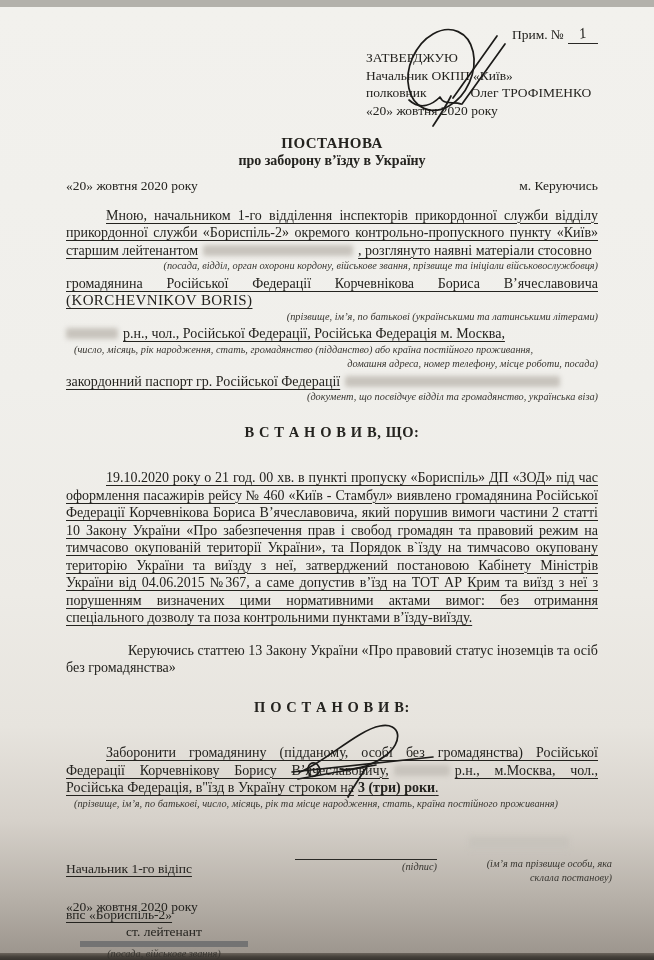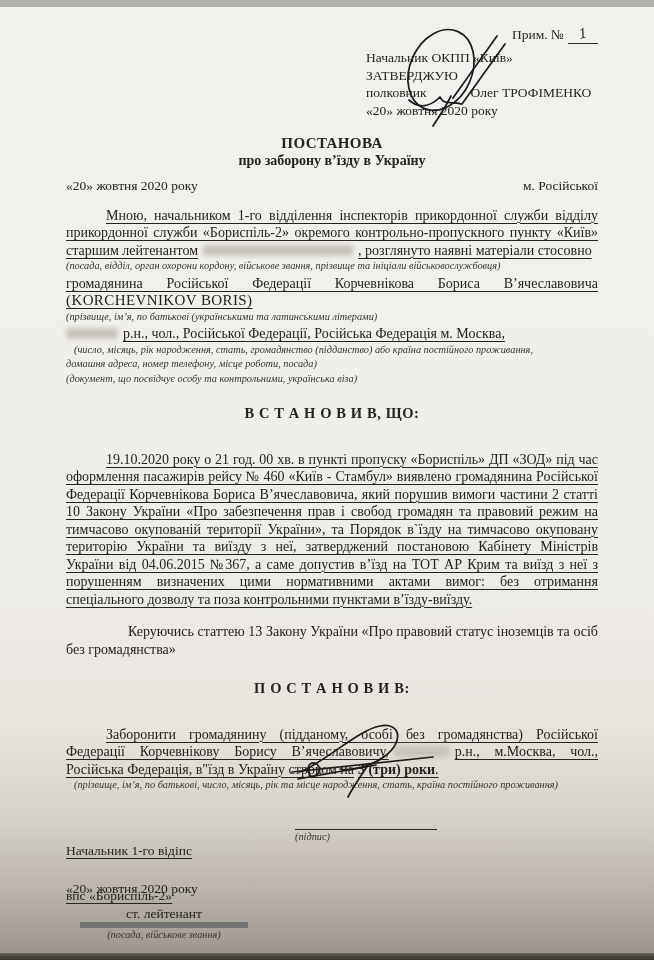--- a/index.html
+++ b/index.html
@@ -39,21 +39,21 @@
   .title-1{font-size:15px;letter-spacing:.4px;}
   .title-2{font-size:14px;}
   .dateline{display:flex;justify-content:space-between;margin-top:8px;font-size:13.5px;}
   .para{margin:0;text-align:justify;text-indent:40px;}
   .u-all{text-decoration:underline;text-decoration-thickness:1px;text-underline-offset:3px;margin-top:28px;}
   .fill{margin:0;text-decoration:underline;text-decoration-thickness:1px;text-underline-offset:3px;}
   .just-spread{text-align:justify;text-align-last:justify;}
   .latin{font-weight:normal;font-size:15px;letter-spacing:.4px;}
   .cap{
     font-style:italic;font-size:10.3px;line-height:12.5px;color:#36342f;
-    text-align:left;text-indent:0;margin:1px 0 2px;
+    text-align:right;text-indent:0;margin:1px 0 2px;
   }
   .cap-left{text-align:left;padding-left:8px;}
   .heading-c{
     text-align:center;font-weight:bold;font-size:14.5px;
     letter-spacing:.6px;margin:20px 0 16px;text-indent:0;
   }
   .mt-intro{margin-top:12px;}
   .mt-legal{margin-top:15px;text-indent:62px;}
   .b{font-weight:bold;margin-left:4px;}
   .redact{
@@ -62,21 +62,21 @@
   }
   .w150{width:150px;} .w52{width:52px;margin-left:0;} .w215{width:215px;}
   .w56{width:56px;} .w100{width:100px;height:13px;margin:0;}
   .sig-section{position:relative;height:62px;margin-top:10px;font-size:13.5px;}
   .sig-left{position:absolute;left:0;top:12px;width:230px;}
   .sig-rank{
     width:168px;border-bottom:6px solid #737373;text-align:center;
     margin-left:14px;text-decoration:none;
   }
   .sig-left .cap{width:196px;text-align:center;}
-  .sig-mid{position:absolute;left:229px;top:14px;width:142px;}
+  .sig-mid{position:absolute;left:229px;top:26px;width:142px;}
   .sig-rule{border-bottom:1.2px solid #2a2926;height:13px;}
   .sig-right{position:absolute;left:360px;top:16px;width:186px;text-align:center;}
   .sig-right .cap{margin-top:4px;}
   .sig-right .cap + .cap{margin-top:0;}
   .final-date{margin-top:16px;font-size:13.5px;}
   svg.sig{position:absolute;pointer-events:none;}
   svg.sig path, svg.sig ellipse{
     fill:none;stroke:#1c1b19;stroke-width:1.7;
     stroke-linecap:round;stroke-linejoin:round;
   }
@@ -87,49 +87,50 @@
 <div class="paper"></div>
 <div class="desk-edge"></div>
 
 <div class="content">
 
   <div class="copy-line">
     <span>Прим. №</span><span class="copy-underline"><span class="handwrit">1</span></span>
   </div>
 
   <div class="approval">
+    <div>ЗАТВЕРДЖУЮ</div>
     <div>Начальник ОКПП «Київ»</div>
-    <div>ЗАТВЕРДЖУЮ</div>
     <div><span>полковник</span><span class="spacer"></span><span>Олег ТРОФІМЕНКО</span></div>
     <div>«20» жовтня  2020 року</div>
   </div>
 
   <div class="title">
     <div class="title-1">ПОСТАНОВА</div>
     <div class="title-2">про заборону в’їзду в Україну</div>
   </div>
 
   <div class="dateline">
     <span>«20» жовтня  2020 року</span>
-    <span>м. Російської</span>
+    <span>м. Керуючись</span>
   </div>
 
   <p class="para u-all mt-intro"><span>Мною, начальником 1-го відділення інспекторів прикордонної служби відділу прикордонної служби «Бориспіль-2» окремого контрольно-пропускного пункту «Київ» старшим лейтенантом</span><span class="redact w150"></span><span>, розглянуто наявні матеріали стосовно</span></p>
   <div class="cap">(посада, відділ, орган охорони кордону, військове звання, прізвище та ініціали військовослужбовця)</div>
 
   <p class="fill just-spread">громадянина Російської Федерації Корчевнікова Бориса В’ячеславовича</p>
   <p class="fill latin">(KORCHEVNIKOV BORIS)</p>
   <div class="cap">(прізвище, ім’я, по батькові (українськими та латинськими літерами)</div>
 
   <p class="fill"><span class="redact w52"></span><span>р.н., чол., Російської Федерації, Російська Федерація м. Москва,</span></p>
   <div class="cap cap-left">(число, місяць, рік народження, стать, громадянство (підданство) або країна постійного проживання,</div>
 
   <div class="cap">домашня адреса, номер телефону, місце роботи, посада)</div>
 
-  <div class="cap">(документ, що посвідчує особу та контрольними, українська віза)</div>
+  <p class="fill"><span>закордонний паспорт гр. Російської Федерації</span><span class="redact w215"></span></p>
+  <div class="cap">(документ, що посвідчує відділ та громадянство, українська віза)</div>
 
   <div class="heading-c">В С Т А Н О В И В, ЩО:</div>
 
   <p class="para u-all">19.10.2020 року о 21  год. 00 хв.  в пункті пропуску «Бориспіль» ДП «ЗОД» під час оформлення пасажирів рейсу № 460  «Київ - Стамбул» виявлено громадянина Російської Федерації Корчевнікова Бориса В’ячеславовича, який порушив вимоги частини 2 статті 10 Закону України «Про забезпечення прав і свобод громадян та правовий  режим на тимчасово окупованій території України»,  та  Порядок в`їзду на тимчасово окуповану територію України та виїзду з неї, затверджений постановою Кабінету Міністрів України від 04.06.2015 №367, а саме допустив в’їзд на ТОТ АР Крим та виїзд з неї з порушенням визначених цими нормативними актами вимог: без отримання спеціального дозволу та поза контрольними пунктами в’їзду-виїзду.</p>
 
   <p class="para mt-legal">Керуючись статтею 13 Закону України «Про правовий статус іноземців та осіб без громадянства»</p>
 
   <div class="heading-c" style="margin:22px 0 18px;">П О С Т А Н О В И В:</div>
 
   <p class="para u-all"><span>Заборонити  громадянину  (підданому, особі без громадянства) Російської Федерації Корчевнікову Борису В’ячеславовичу,</span><span class="redact w56"></span><span>р.н., м.Москва, чол., Російська Федерація, в"їзд в Україну строком на</span><span class="b">3 (три) роки</span><span>.</span></p>
@@ -138,20 +139,25 @@
   <div class="sig-section">
     <div class="sig-left">
       <div class="u-all">Начальник 1-го відіпс</div>
       <div class="u-all">впс  «Бориспіль-2»</div>
       <div class="sig-rank">ст. лейтенант</div>
       <div class="cap">(посада, військове звання)</div>
     </div>
     <div class="sig-mid">
       <div class="sig-rule"></div>
       <div class="cap">(підпис)</div>
+    </div>
+    <div class="sig-right">
+      <span class="redact w100"></span>
+      <div class="cap">(ім’я  та прізвище особи, яка</div>
+      <div class="cap">склала постанову)</div>
     </div>
   </div>
 
   <div class="final-date">«20» жовтня 2020 року</div>
 
 </div>
 
 <svg class="sig" style="left:383px;top:16px;" width="132" height="114" viewBox="0 0 132 114">
   <ellipse cx="58" cy="54" rx="31" ry="42" transform="rotate(24 58 54)"></ellipse>
   <path d="M70 82 L114 20"></path>

